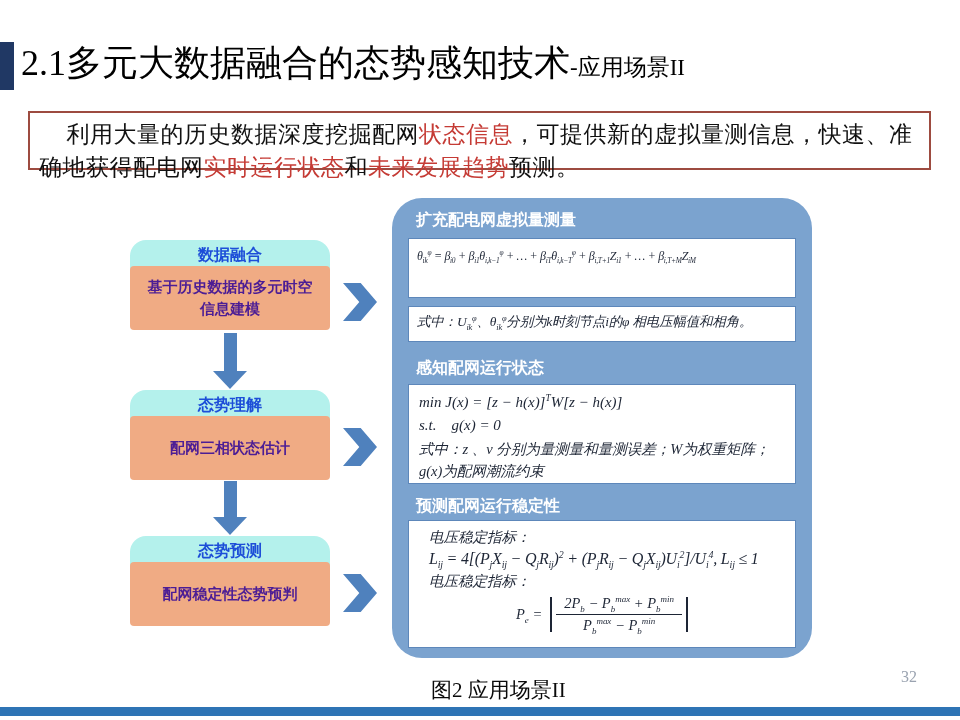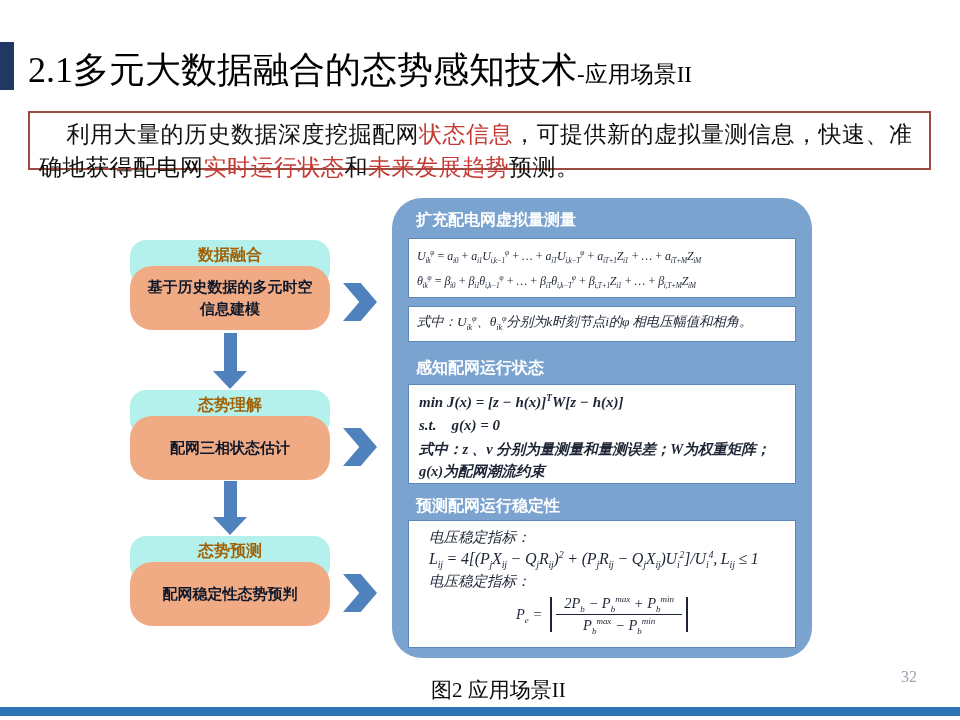--- a/index.html
+++ b/index.html
@@ -1,60 +1,60 @@
 <!DOCTYPE html>
 <html><head>
 <meta charset="utf-8">
 <style>
   html,body { margin:0; padding:0; background:#ffffff; }
   .slide { position:relative; width:960px; height:720px; background:#ffffff; overflow:hidden;
            font-family:"Liberation Sans","DejaVu Sans",sans-serif; }
 
   
   .title-accent { position:absolute; left:0; top:42px; width:14px; height:48px; background:#203864; }
-  .page-title { position:absolute; left:20px; top:40px; margin:8px; white-space:nowrap;
+  .page-title { position:absolute; left:20px; top:40px; margin:1px; white-space:nowrap;
                 font-family:"Liberation Serif","DejaVu Serif",serif; font-weight:400;
                 color:#000; font-size:36px; line-height:1.25; }
   .title-suffix { font-size:23px; }
 
   
   .intro-box { position:absolute; left:28px; top:111px; width:903px; height:59px;
                border:2px solid #9d4b40; box-sizing:border-box; padding:5px 9px 0 9px; background:#fff; }
   .intro { margin:0; font-size:23px; letter-spacing:0.5px; line-height:33px; color:#111; text-indent:1.2em; }
   .intro .hl { color:#c53b35; }
 
   
   .flow-step { position:absolute; left:130px; width:200px; }
   .fs1 { top:240px; } .fs2 { top:390px; } .fs3 { top:536px; }
   .flow-head { position:relative; height:46px; background:#b4f1ec; border-radius:16px;
-               text-align:center; font-weight:700; font-size:16px; color:#a16207;
+               text-align:center; font-weight:700; font-size:16px; color:#1d4ed8;
                padding-top:5px; box-sizing:border-box; }
   .flow-body { position:relative; margin-top:-20px; min-height:64px; background:#f0ab84;
-               border-radius:22px; display:flex; align-items:center; justify-content:center;
-               text-align:center; font-weight:700; font-size:15px; color:#0f172a;
+               border-radius:4px; display:flex; align-items:center; justify-content:center;
+               text-align:center; font-weight:700; font-size:15px; color:#4c1d95;
                padding:6px 14px; box-sizing:border-box; line-height:1.45; }
   .down-arrow { position:absolute; left:213px; width:34px; }
   .da1 { top:333px; height:56px; } .da2 { top:481px; height:54px; }
   .da-shaft { width:13px; margin:0 auto; background:#4f81bd; height:calc(100% - 18px); }
   .da-head { width:0; height:0; border-left:17px solid transparent; border-right:17px solid transparent;
              border-top:18px solid #4f81bd; }
   .chevron { position:absolute; left:343px; width:34px; height:38px; background:#4f81bd;
              clip-path:polygon(0 0, 52% 0, 100% 50%, 52% 100%, 0 100%, 48% 50%); }
   .ch1 { top:283px; } .ch2 { top:428px; } .ch3 { top:574px; }
 
   
   .panel { position:absolute; left:392px; top:198px; width:420px; height:460px;
            background:#7ba3cf; border-radius:30px; }
   .sec-title { position:absolute; left:24px; color:#ffffff; font-weight:700; font-size:16px; }
   .st1 { top:12px; } .st2 { top:160px; } .st3 { top:298px; }
   .wbox { position:absolute; left:16px; width:388px; background:#ffffff;
           border:1px solid #5d87ba; box-sizing:border-box; }
   .wa  { top:40px;  height:60px;  padding:5px 8px; }
   .wa2 { top:108px; height:36px;  padding:6px 8px; }
-  .wb  { top:186px; height:100px; padding:6px 10px;font-weight:bold; }
+  .wb  { top:186px; height:100px; padding:6px 10px; }
   .wc  { top:322px; height:128px; padding:5px 20px; }
 
   .fline, .fnote, .flabel { font-family:"Liberation Serif","DejaVu Serif",serif; color:#1d2535; }
   .fline { font-style:italic; }
   .wa .fline  { font-size:12px; line-height:25px; white-space:nowrap; letter-spacing:-0.3px; }
   .wa2 .fnote { font-size:13.5px; font-style:italic; white-space:nowrap; letter-spacing:-0.2px; }
   .wb .fline  { font-size:15px; line-height:23px; }
   .wb .fnote  { font-size:14.5px; font-style:italic; line-height:22px; margin-top:1px; }
   .flabel     { font-size:14.5px; font-style:italic; line-height:22px; }
   .wc .fmid   { font-size:16px; line-height:22px; white-space:nowrap; letter-spacing:-0.2px;font-style:italic; }
@@ -107,21 +107,20 @@
     <div class="flow-head">态势预测</div>
     <div class="flow-body">配网稳定性态势预判</div>
   </div>
   <div class="chevron ch1"></div>
   <div class="chevron ch2"></div>
   <div class="chevron ch3"></div>
 
   <div class="panel">
     <div class="sec-title st1">扩充配电网虚拟量测量</div>
     <div class="wbox wa">
-      <div class="fline">U<sub>ik</sub><sup>φ</sup> = a<sub>i0</sub> + a<sub>i1</sub>U<sub>i,k−1</sub><sup>φ</sup> + … + a<sub>iT</sub>U<sub>i,k−T</sub><sup>φ</sup> + a<sub>iT+1</sub>Z<sub>i1</sub> + … + a<sub>iT+M</sub>Z<sub>iM</sub></div>
       <div class="fline">θ<sub>ik</sub><sup>φ</sup> = β<sub>i0</sub> + β<sub>i1</sub>θ<sub>i,k−1</sub><sup>φ</sup> + … + β<sub>iT</sub>θ<sub>i,k−T</sub><sup>φ</sup> + β<sub>i,T+1</sub>Z<sub>i1</sub> + … + β<sub>i,T+M</sub>Z<sub>iM</sub></div>
     </div>
     <div class="wbox wa2">
       <div class="fnote">式中：U<sub>ik</sub><sup>φ</sup>、θ<sub>ik</sub><sup>φ</sup>分别为k时刻节点i的φ 相电压幅值和相角。</div>
     </div>
 
     <div class="sec-title st2">感知配网运行状态</div>
     <div class="wbox wb">
       <div class="fline">min J(x) = [z − h(x)]<sup>T</sup>W[z − h(x)]</div>
       <div class="fline">s.t.　g(x) = 0</div>

